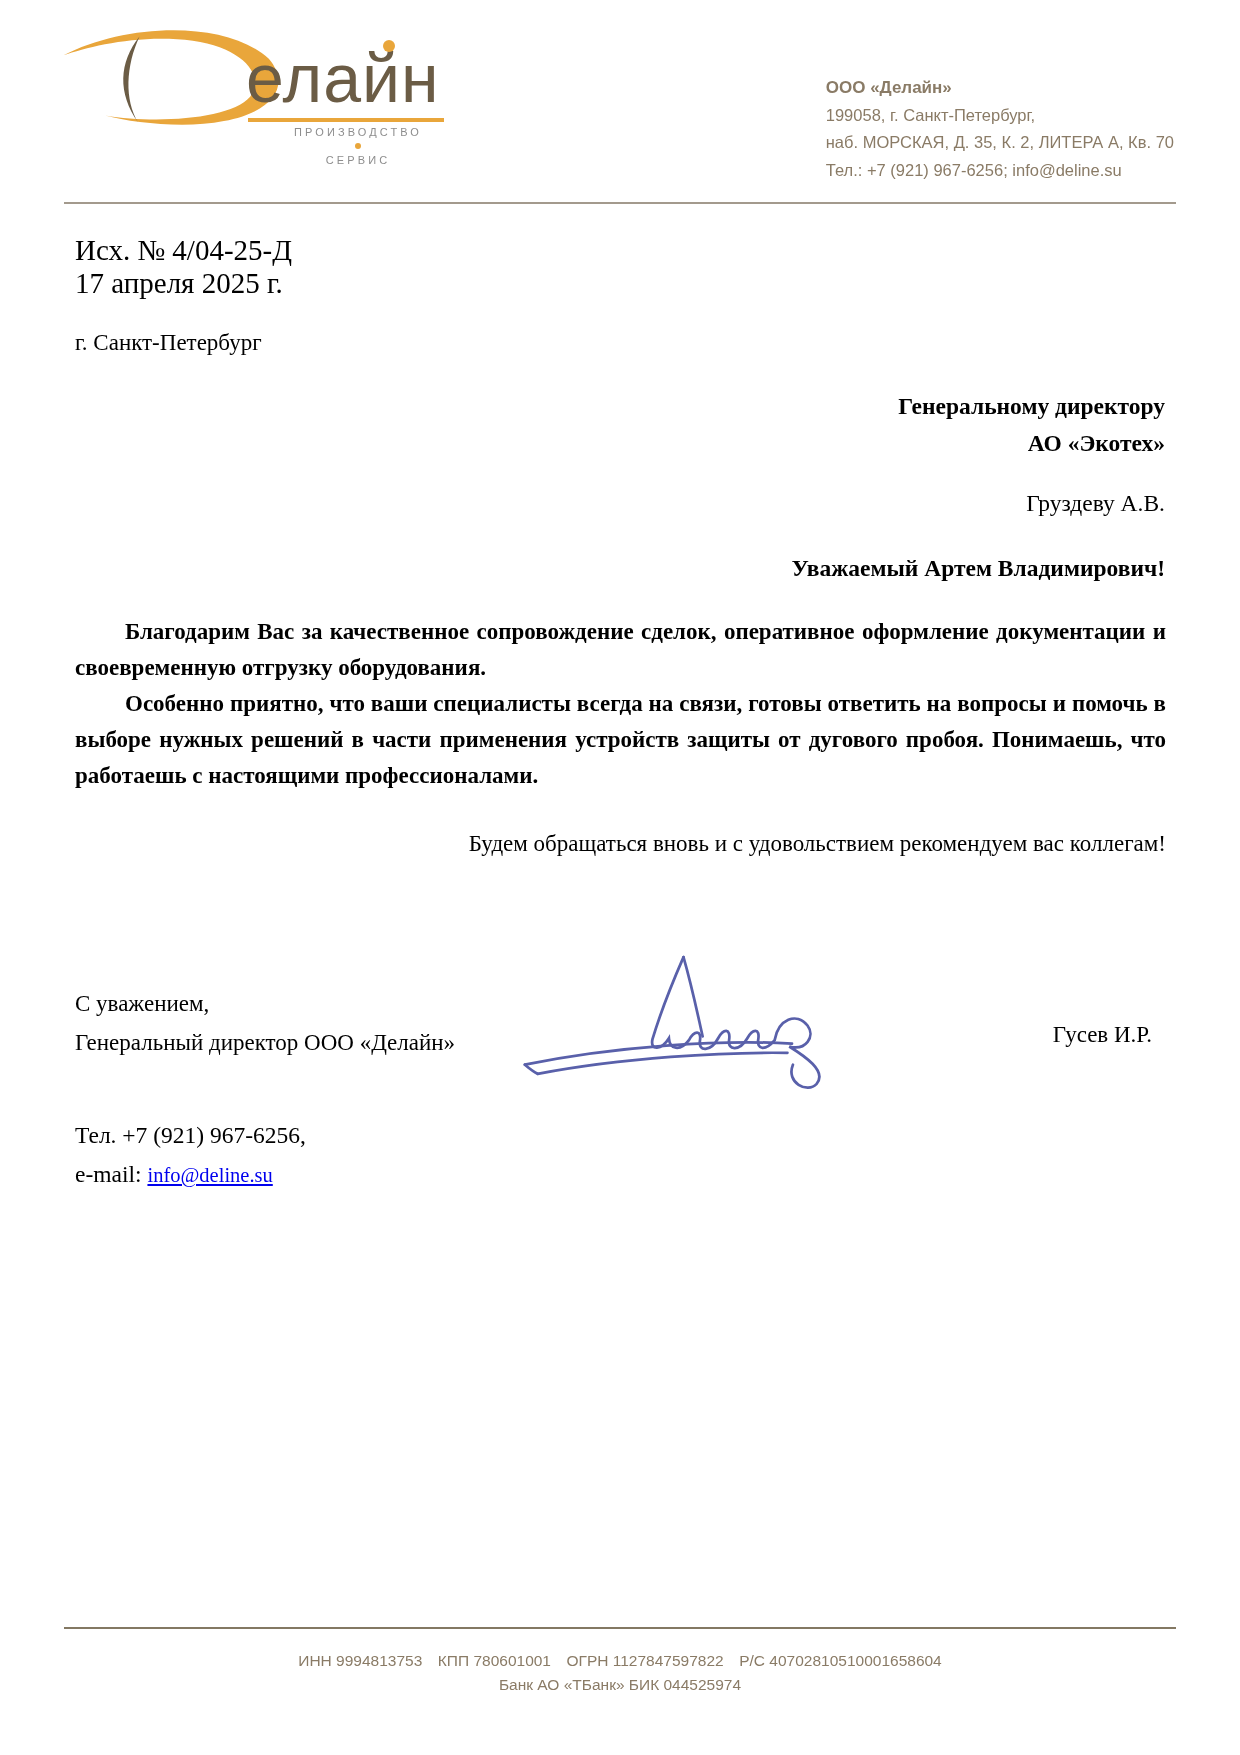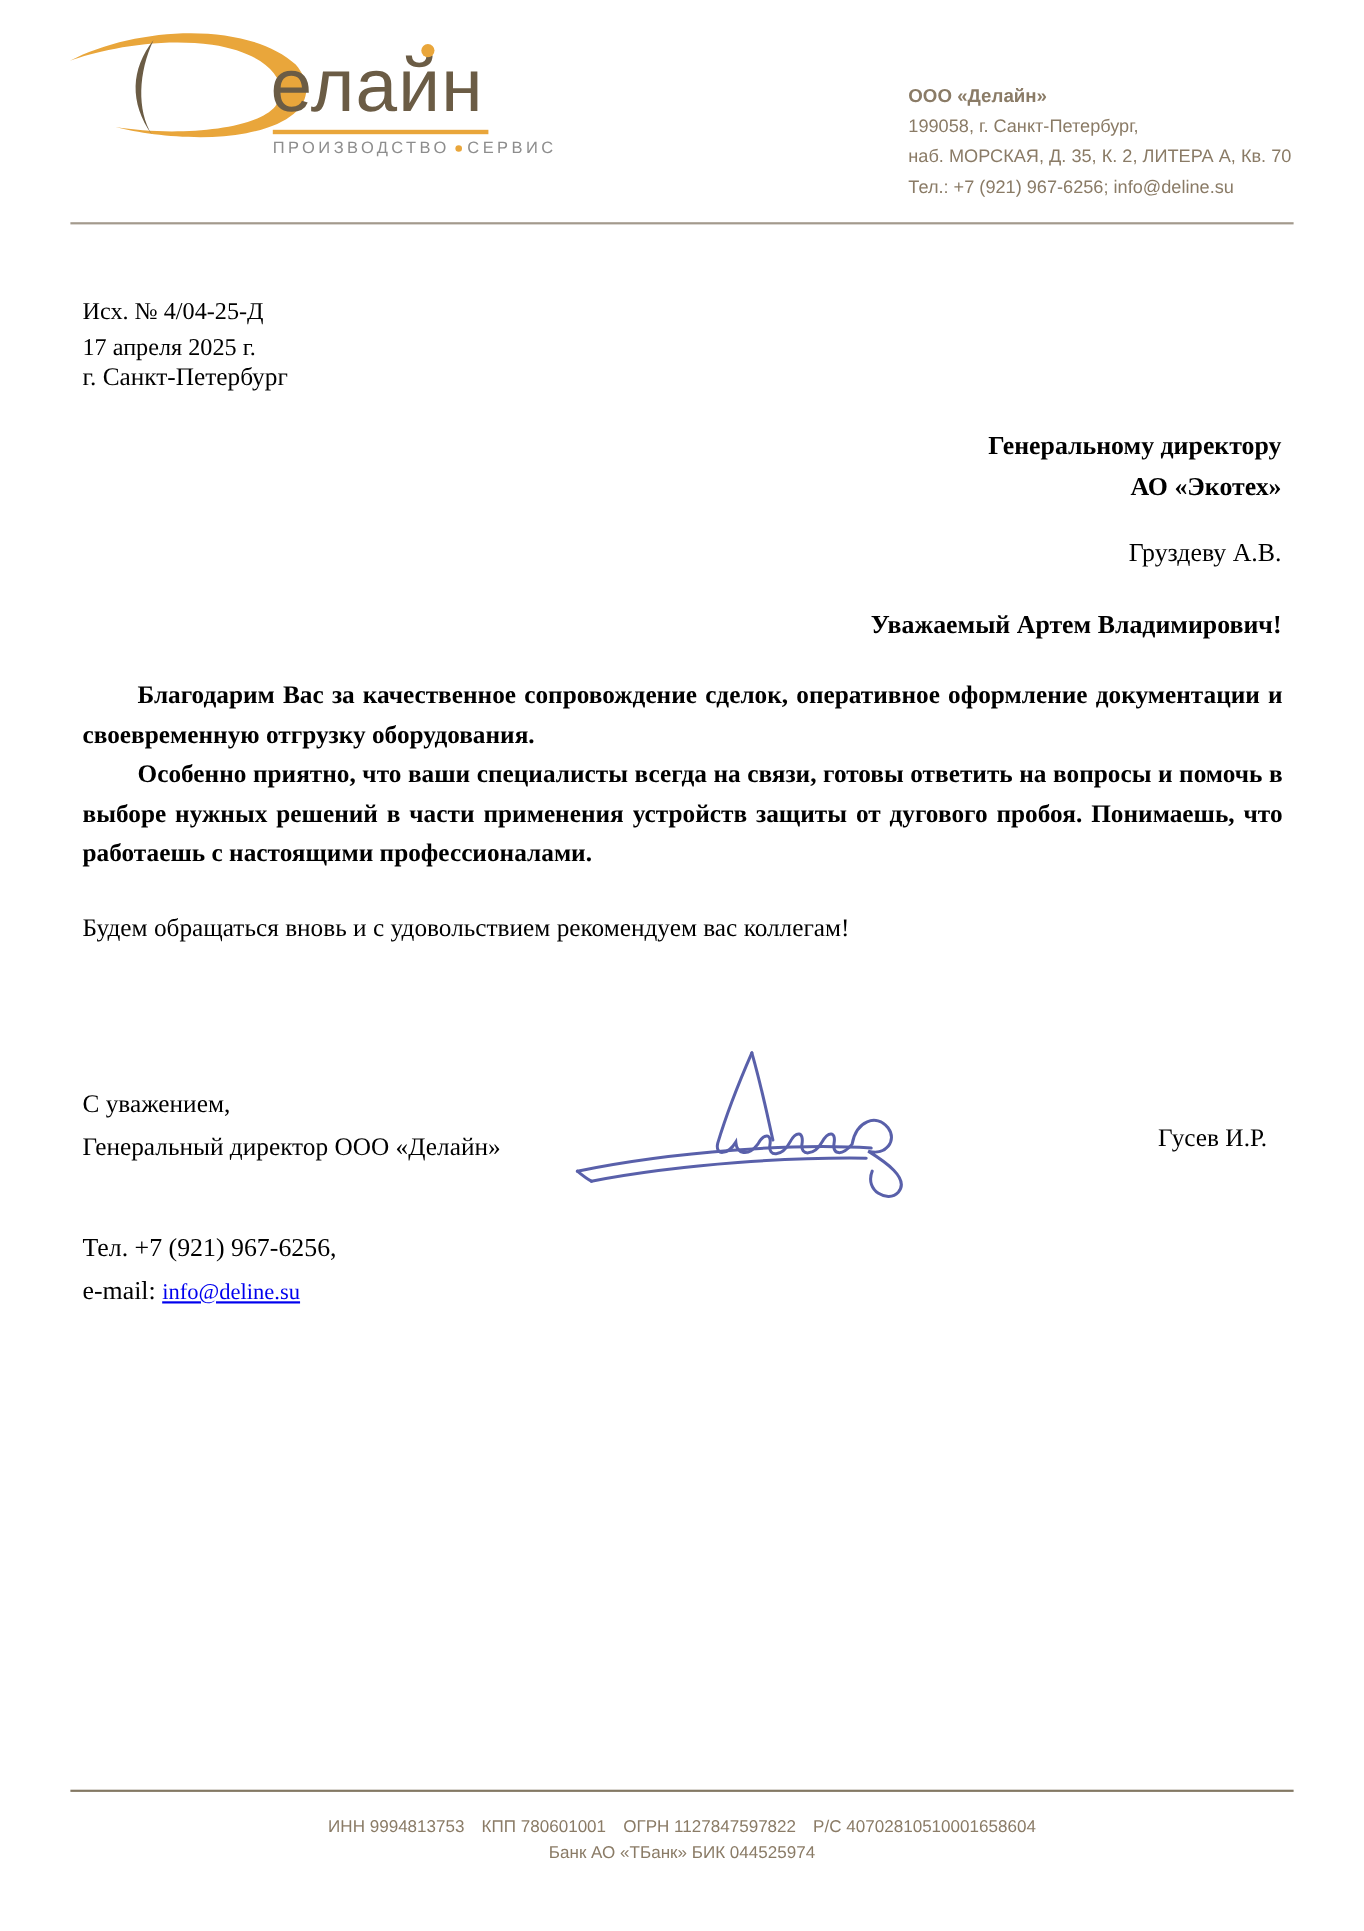--- a/index.html
+++ b/index.html
@@ -24,36 +24,36 @@
     position:absolute;left:325px;top:18px;width:12px;height:12px;
     border-radius:50%;background:#e9a63b;
   }
   .logo-rule{
     position:absolute;left:190px;top:96px;width:196px;height:4px;
     background:#e9a63b;
   }
   .logo-tagline{
     position:absolute;left:190px;top:104px;width:220px;
     font-family:"Liberation Sans",sans-serif;
-    font-size:15px;letter-spacing:3.1px;color:#8d8d8d;
-    display:flex;align-items:center;gap:5px;white-space:nowrap;
+    font-size:11px;letter-spacing:3.1px;color:#8d8d8d;
+    display:flex;align-items:center;gap:5px;white-space:nowrap;flex-direction:column;
   }
   .tagline-dot{width:6px;height:6px;border-radius:50%;background:#e9a63b;flex:0 0 auto;}
   .header-contacts{
     position:absolute;right:66px;top:74px;
     font-family:"Liberation Sans",sans-serif;
     font-size:16.5px;line-height:27.5px;color:#8a7b66;
   }
   .header-contacts .company{font-weight:700;font-size:17px;}
   .divider-top{
     position:absolute;left:64px;right:64px;top:202px;height:2px;
     background:#a39a8d;
   }
   
-  .ref-block{position:absolute;left:75px;top:234px;font-size:22px;line-height:33px;margin-top:32px;}
+  .ref-block{position:absolute;left:75px;top:234px;font-size:29px;line-height:33px;}
   .city-line{position:absolute;left:75px;top:330px;font-size:23px;}
   .recipient-block{
     position:absolute;right:75px;top:388px;text-align:right;
     font-size:23.5px;font-weight:700;line-height:37px;
   }
   .recipient-name{
     position:absolute;right:75px;top:490px;text-align:center;
     font-size:23.5px;font-weight:400;
   }
   .salutation{
@@ -61,21 +61,21 @@
     text-align:right;font-size:23.5px;font-weight:700;
   }
   
   .body-text{
     position:absolute;left:75px;right:74px;top:614px;
     font-size:23px;line-height:36px;text-align:justify;
   }
   .body-text p{margin:0;text-indent:50px;font-weight:bold;}
   .para-final{
     position:absolute;left:75px;right:74px;top:826px;
-    font-size:23px;line-height:36px;
+    font-size:23px;line-height:36px;text-align:right;
   }
   
   .closing-block{
     position:absolute;left:75px;top:984px;
     font-size:23px;line-height:39px;
   }
   .signature-wrap{position:absolute;left:492px;top:948px;width:445px;height:155px;}
   .signer-name{position:absolute;right:88px;top:1022px;font-size:23px;}
   .phone-block{
     position:absolute;left:75px;top:1116px;

